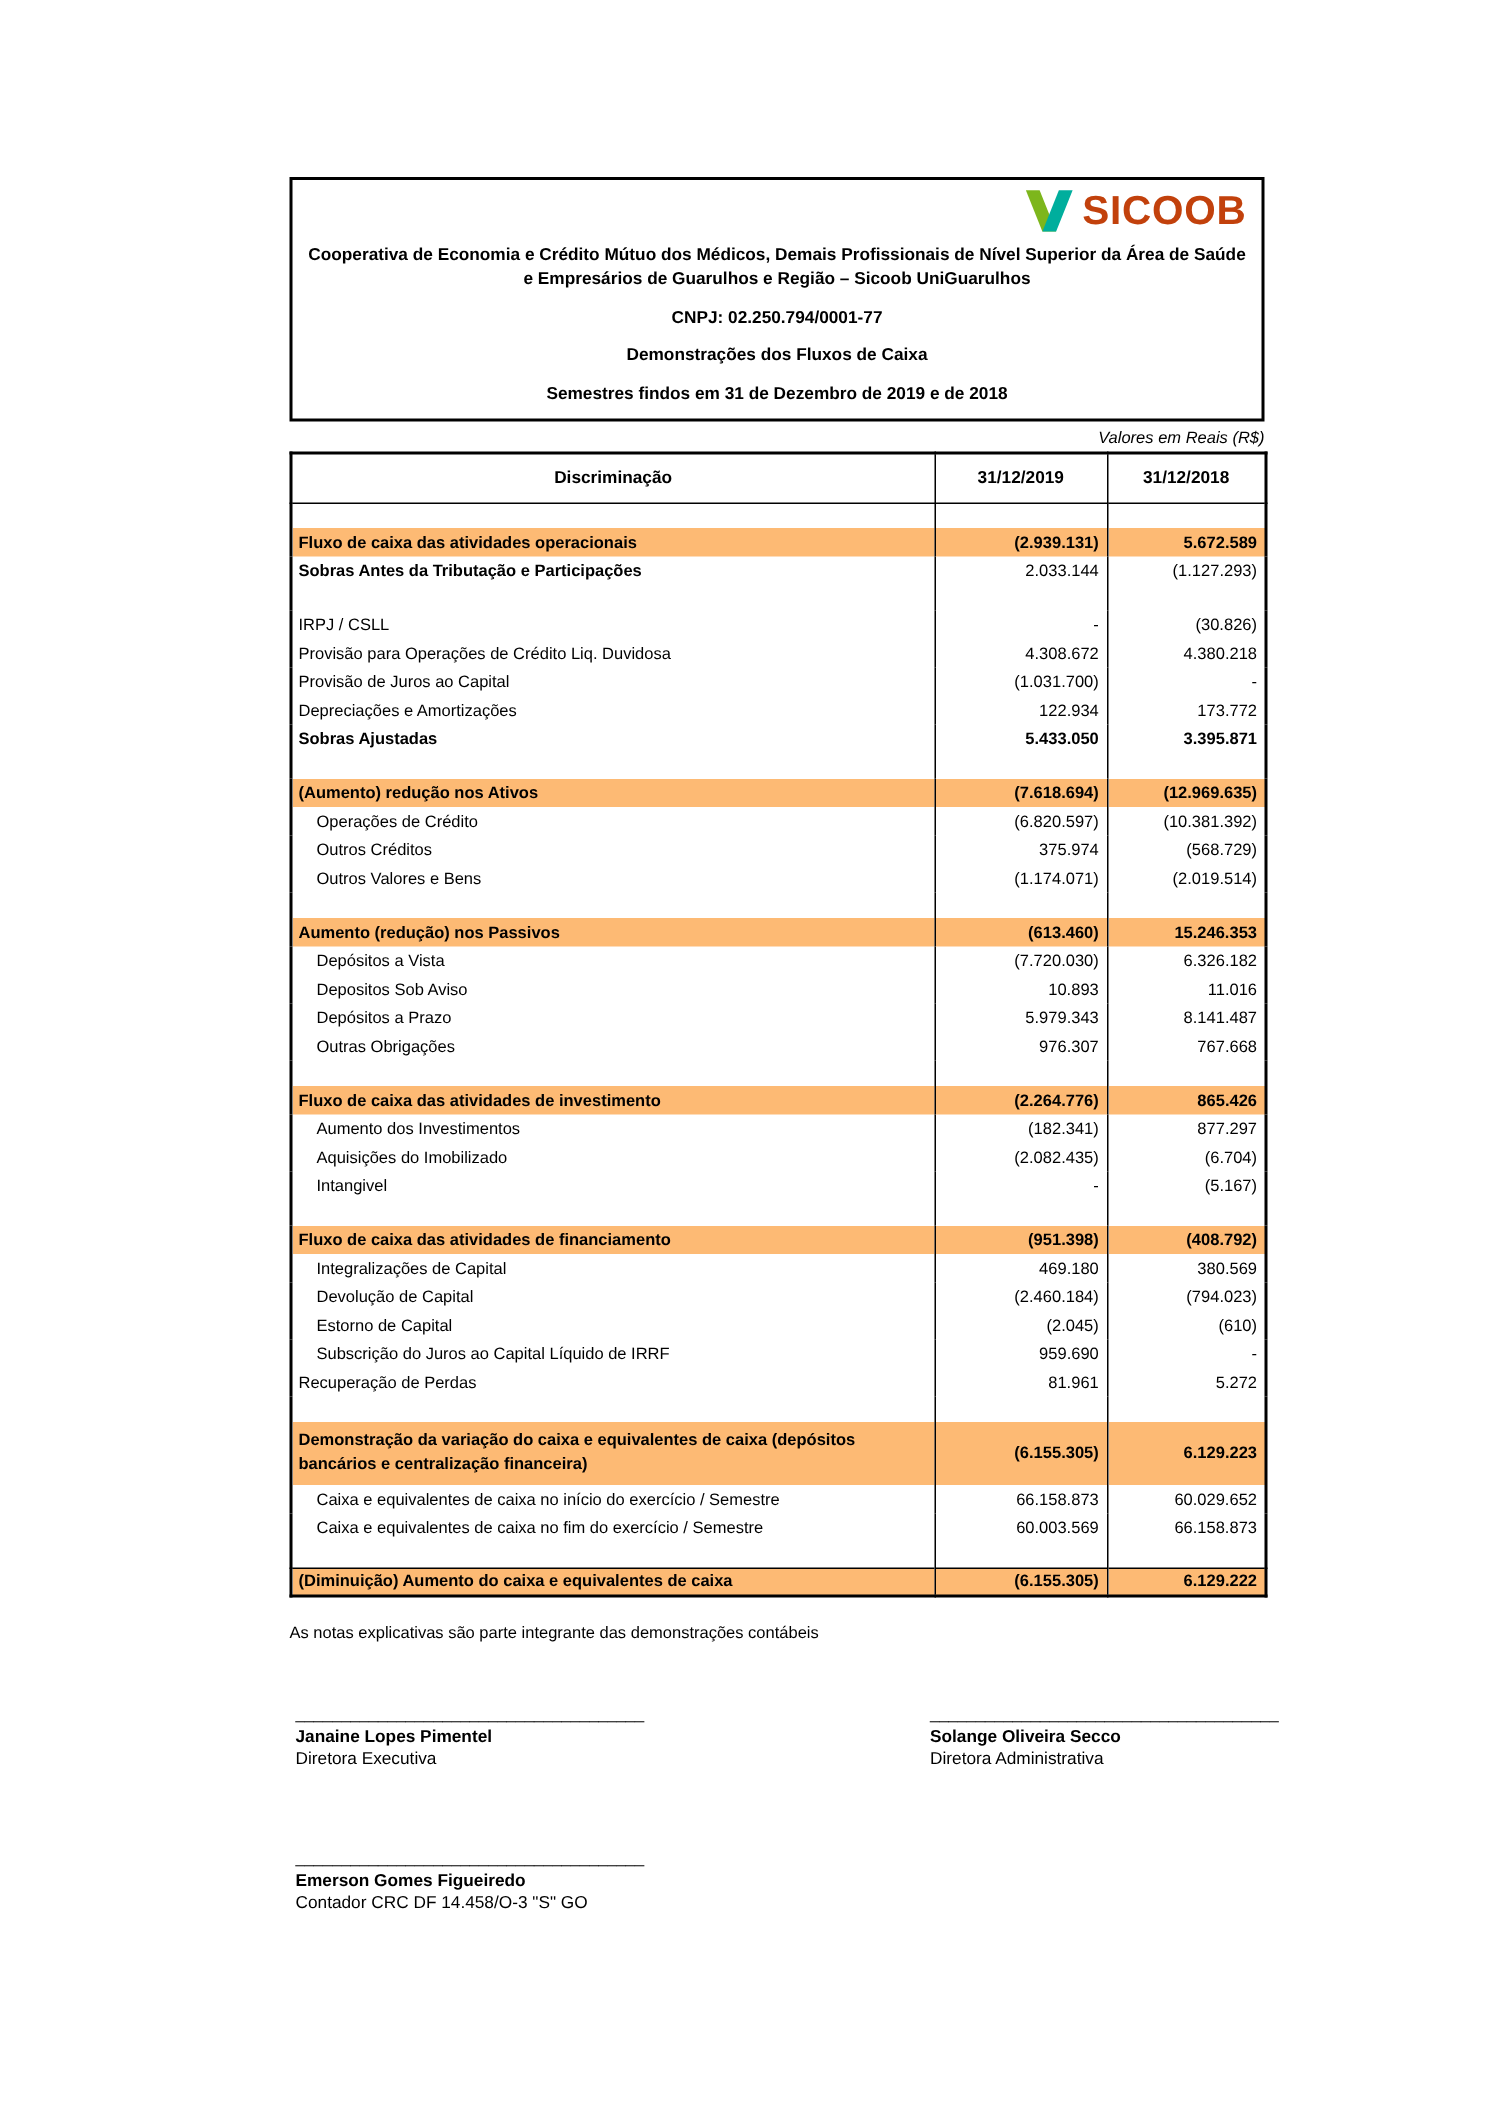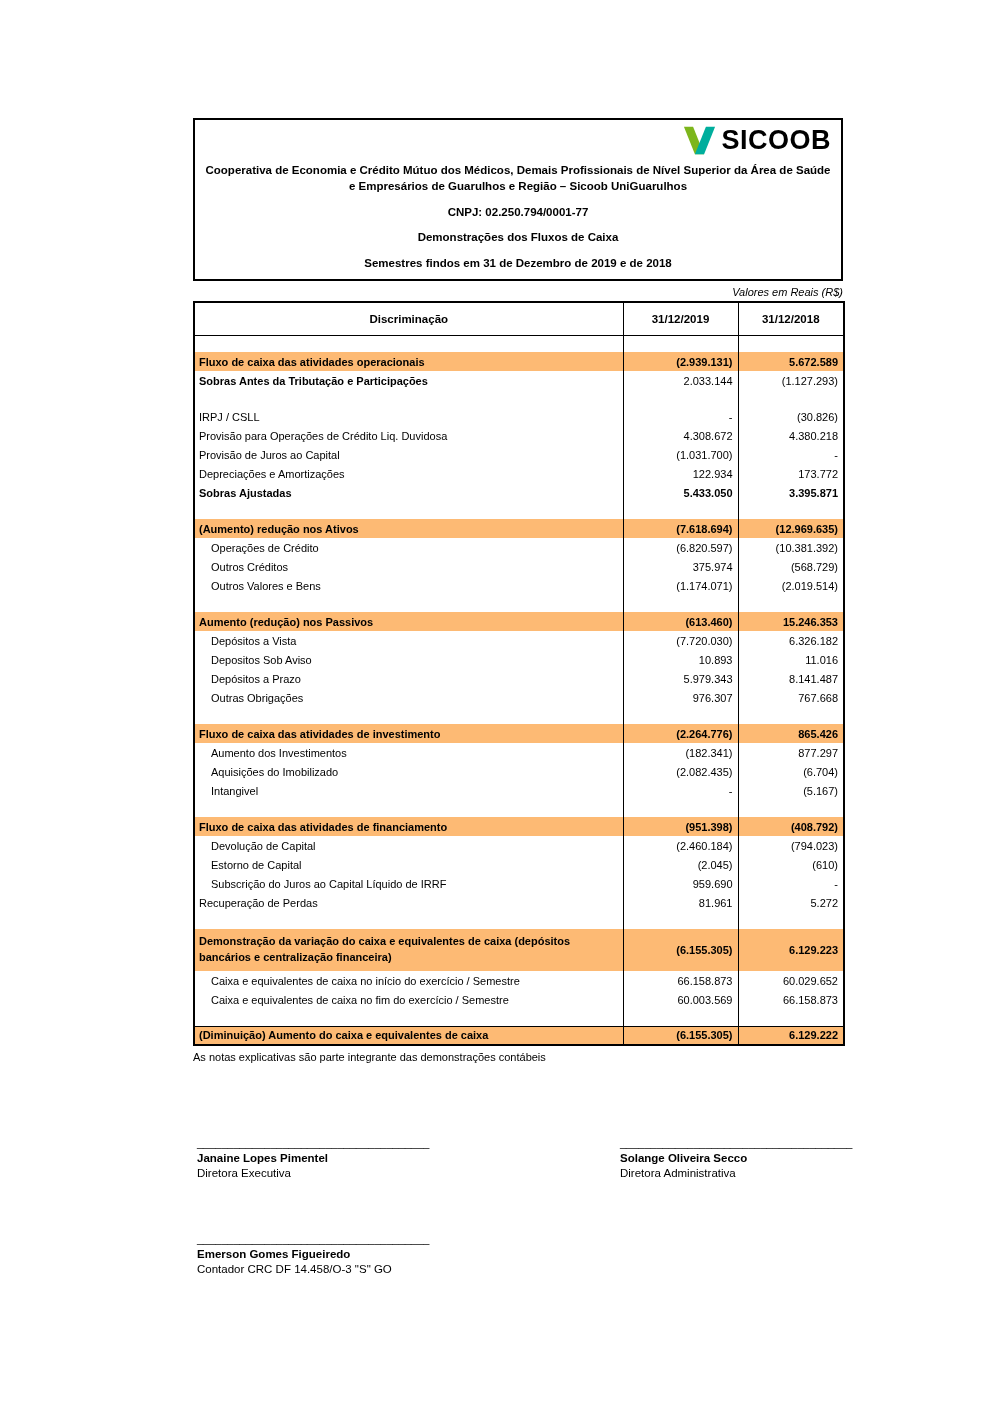--- a/index.html
+++ b/index.html
@@ -39,21 +39,21 @@
   .cashflow td.val { text-align:right; padding-right:5px; }
   tr.r-spacer td { height:17px; }
   tr.r-section td, tr.r-section2 td, tr.r-total td { background:#fdba74; font-weight:bold; }
   tr.r-section2 td { height:42px; }
   tr.r-section2 td.lbl { white-space:normal; line-height:1.45;margin-left:32px; }
   tr.r-bold td { font-weight:bold; }
   tr.r-boldlabel td.lbl { font-weight:bold; }
   tr.r-indent td.lbl { padding-left:16px; }
   tr.r-total td { border-top:1.5px solid #000; }
 
-  .footnote { font-size:11px; margin-top:5px; }
+  .footnote { font-size:11px; margin-top:18px; }
 
   
   .sig-block { position:absolute; font-size:11.5px; }
   .sig-a { left:197px; top:1138px; }
   .sig-b { left:620px; top:1138px; }
   .sig-c { left:197px; top:1234px; }
   .sig-line { font-size:11px; line-height:1; }
   .sig-name { font-weight:bold; margin-top:3px; }
   .sig-role { margin-top:3px; }
 </style>
@@ -64,21 +64,21 @@
   <div class="content">
 
     <div class="header-box">
       <div class="logo">
         <span>
           <svg width="33" height="29" viewBox="0 0 36 30">
             <polygon points="1,0 11,0 23,30 13,30" fill="#7DB61C"></polygon>
             <polygon points="35,0 25,0 13,30 23,30" fill="#00AE9D"></polygon>
           </svg>
         </span>
-        <span class="logo-text" style="color:#000000;">SICOOB</span>
+        <span class="logo-text" style="color:#c2410c;">SICOOB</span>
       </div>
       <div class="org-name">Cooperativa de Economia e Crédito Mútuo dos Médicos, Demais Profissionais de Nível Superior da Área de Saúde e Empresários de Guarulhos e Região – Sicoob UniGuarulhos</div>
       <div class="cnpj">CNPJ:  02.250.794/0001-77</div>
       <div class="stmt-title">Demonstrações dos Fluxos de Caixa</div>
       <div class="period">Semestres findos em 31 de Dezembro de 2019 e de 2018</div>
     </div>
 
     <div class="values-note">Valores em Reais (R$)</div>
 
     <table class="cashflow">
@@ -222,20 +222,25 @@
           </tr>
           <tr class="r-spacer">
             <td class="lbl"></td>
             <td class="val"></td>
             <td class="val"></td>
           </tr>
           <tr class="r-section">
             <td class="lbl">Fluxo de caixa das atividades de financiamento</td>
             <td class="val">(951.398)</td>
             <td class="val">(408.792)</td>
+          </tr>
+          <tr class="r-indent">
+            <td class="lbl">Integralizações de Capital</td>
+            <td class="val">469.180</td>
+            <td class="val">380.569</td>
           </tr>
           <tr class="r-indent">
             <td class="lbl">Devolução de Capital</td>
             <td class="val">(2.460.184)</td>
             <td class="val">(794.023)</td>
           </tr>
           <tr class="r-indent">
             <td class="lbl">Estorno de Capital</td>
             <td class="val">(2.045)</td>
             <td class="val">(610)</td>

